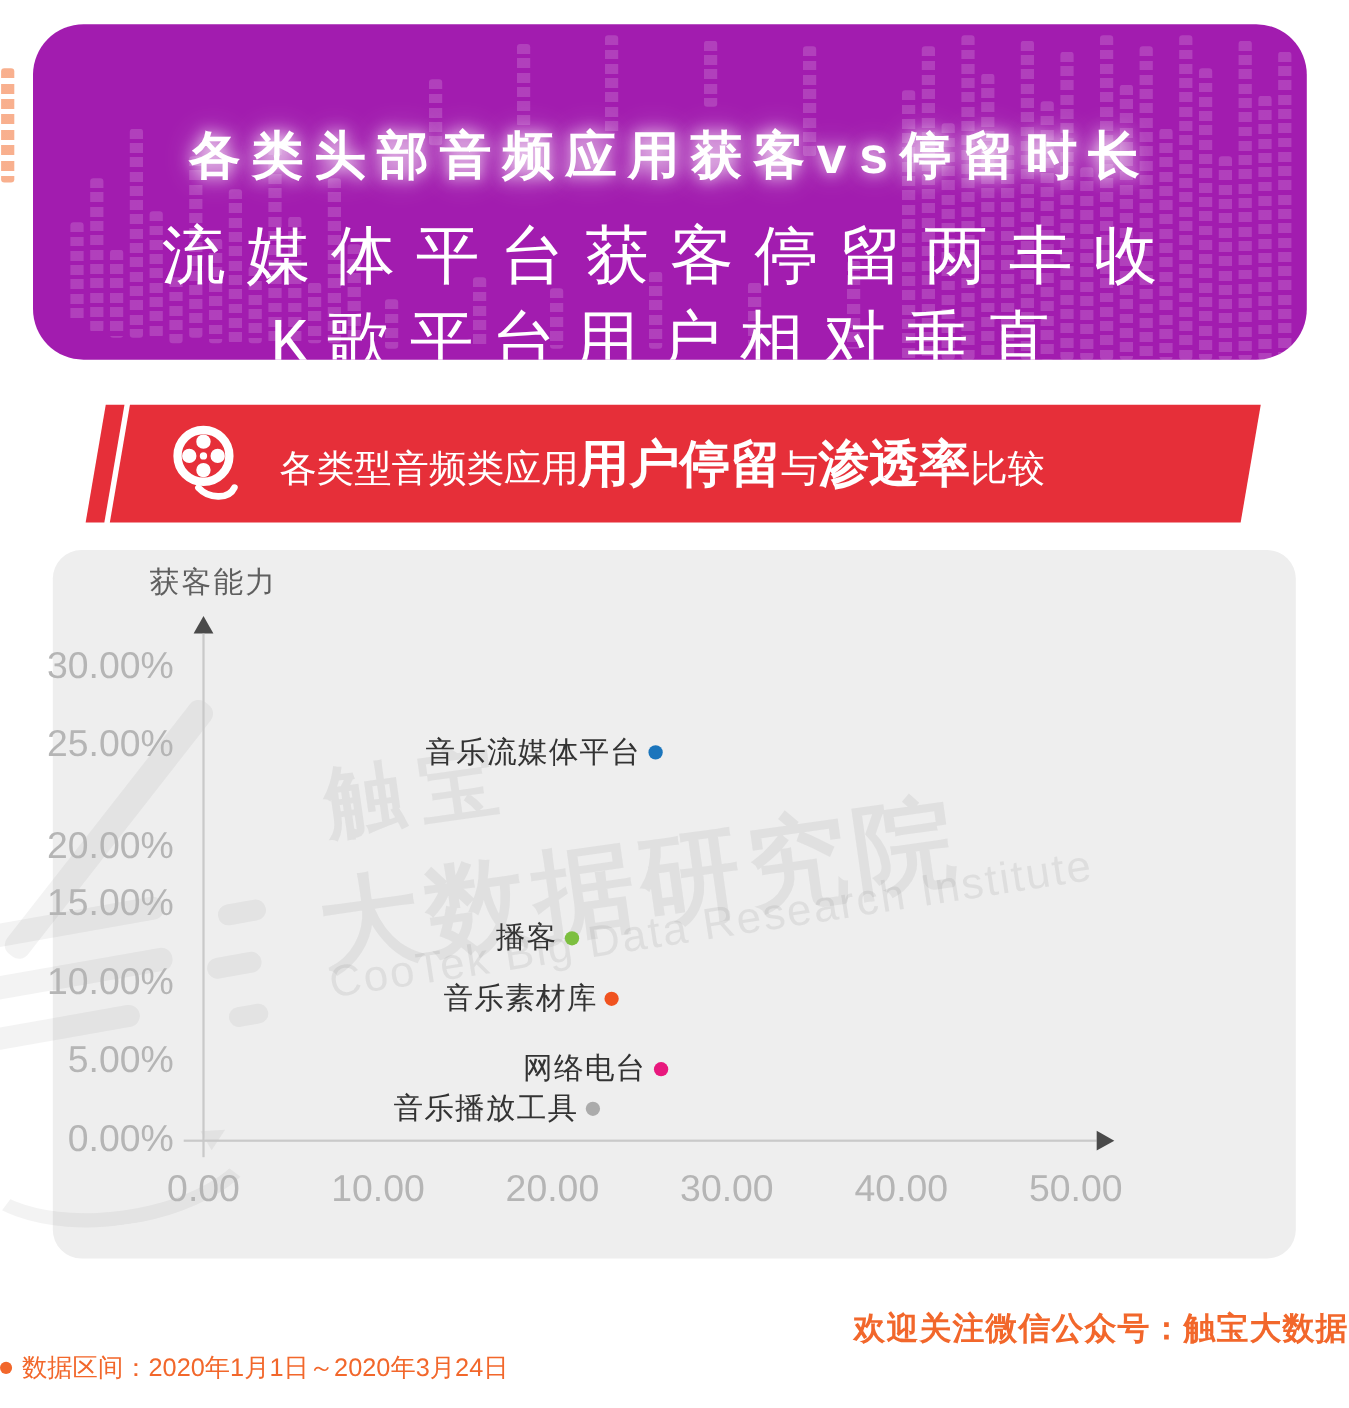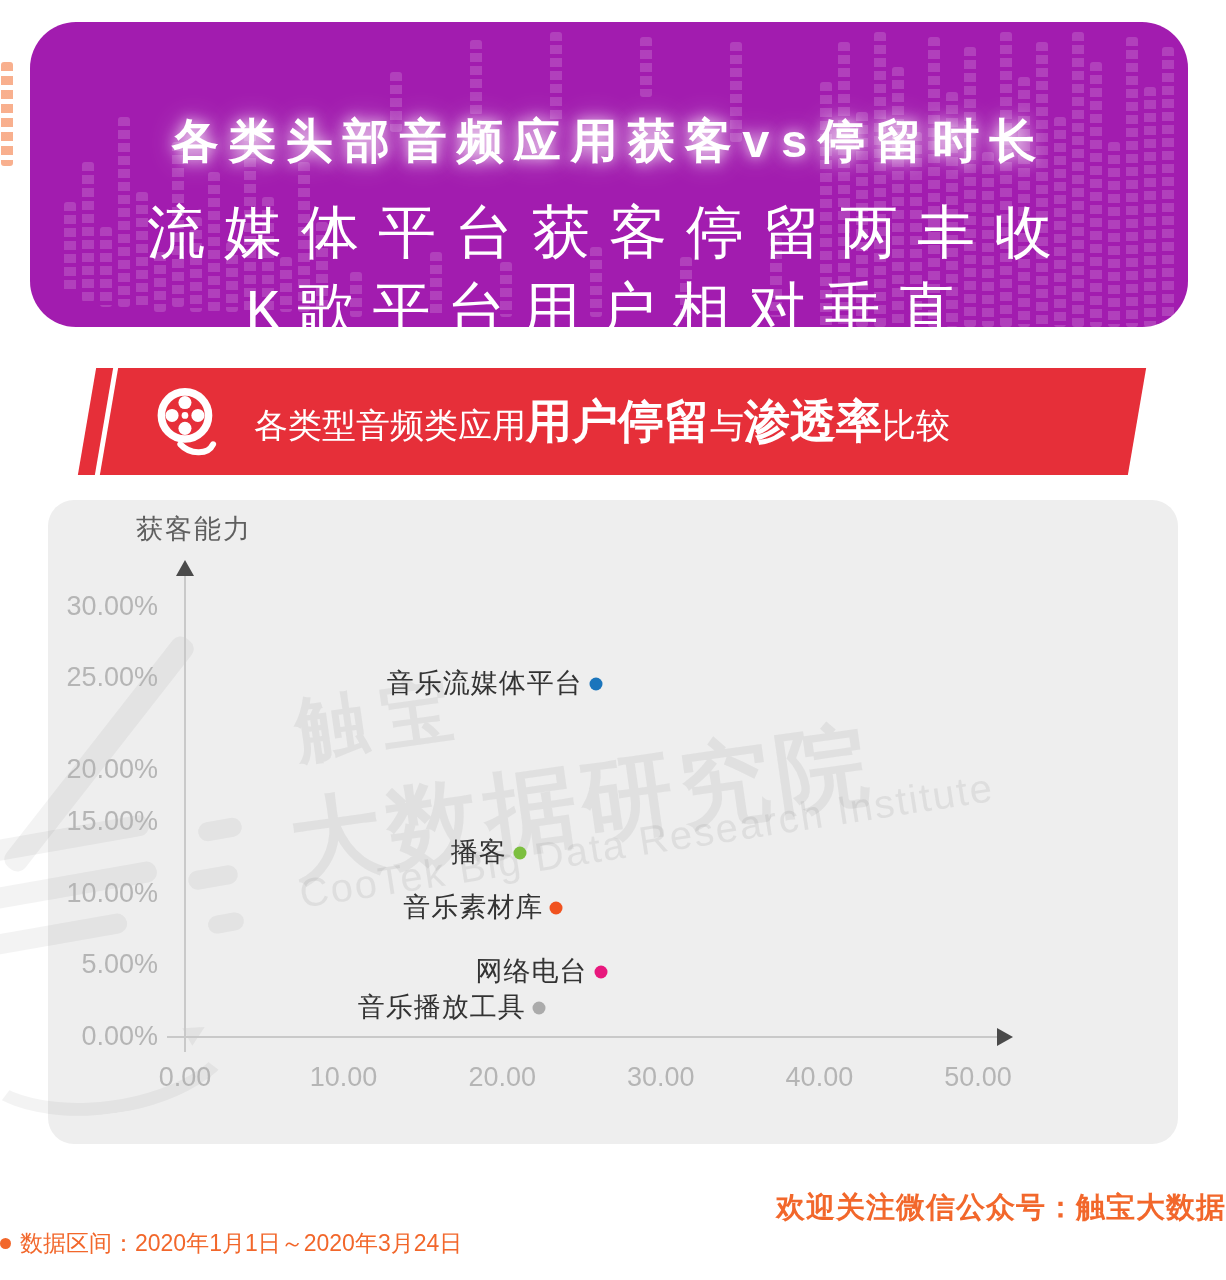--- a/index.html
+++ b/index.html
@@ -52,21 +52,21 @@
            border-left:9px solid transparent;border-right:9px solid transparent;
            border-bottom:16px solid #4a4a4a;}
   .x-axis{position:absolute;left:167px;top:1036px;width:830px;height:2px;background:#c9c9c9;}
   .x-arrow{position:absolute;left:997px;top:1028px;width:0;height:0;
            border-top:9px solid transparent;border-bottom:9px solid transparent;
            border-left:16px solid #4a4a4a;}
   .axis-title{position:absolute;color:#5f5f5f;font-size:27px;letter-spacing:2px;white-space:nowrap;}
   .y-axis-title{left:136px;top:511px;}
   .x-axis-title{left:1022px;top:995px;line-height:36px;font-size:26px;}
   .x-axis-title .unit{font-size:20px;letter-spacing:0;}
-  .tick{position:absolute;color:#b5b5b5;font-size:27px;white-space:nowrap;}
+  .tick{position:absolute;color:#b5b5b5;font-size:34px;white-space:nowrap;}
   .y-tick{transform:translateY(-52%);}
   .x-tick{transform:translateX(-50%);}
 
   
   .dot{position:absolute;width:13px;height:13px;border-radius:50%;transform:translate(-50%,-50%);}
   .dot-label{position:absolute;color:#333;font-size:27px;letter-spacing:1px;white-space:nowrap;
              transform:translateY(-52%);}
 
   
   .footer-line1{position:absolute;left:0;top:1188px;width:100%;text-align:right;

